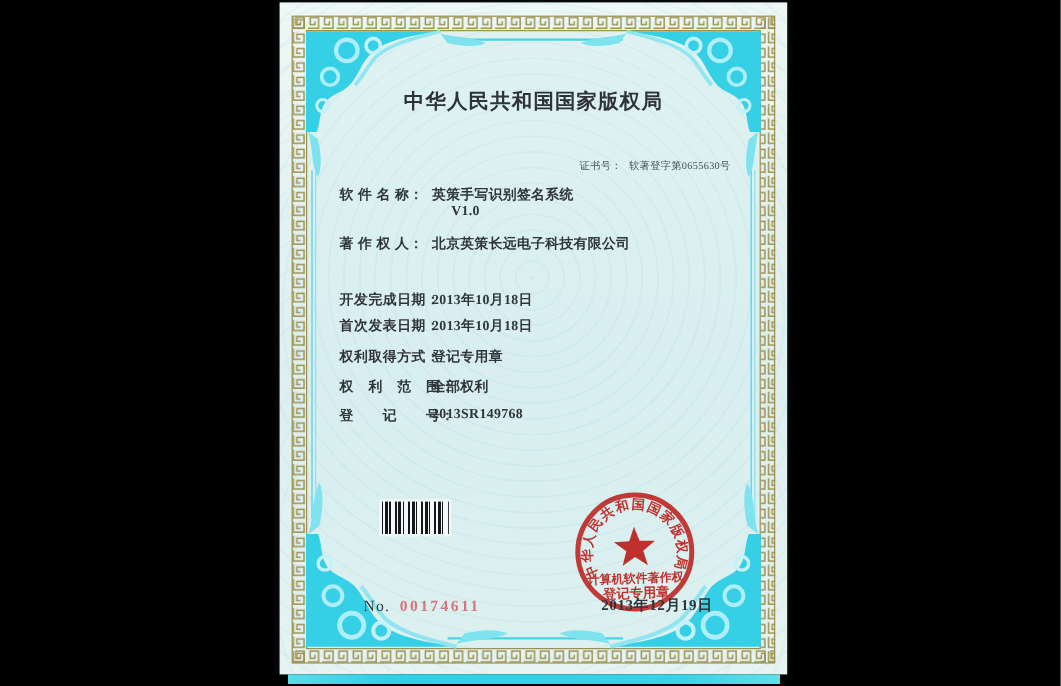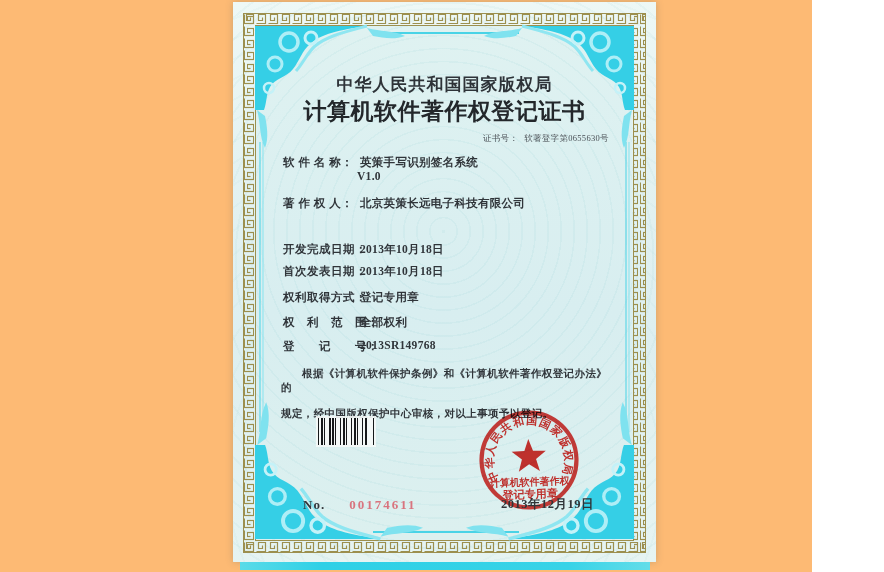--- a/index.html
+++ b/index.html
@@ -1,18 +1,18 @@
 <!DOCTYPE html>
 <html><head>
 <meta charset="utf-8">
 <style>
   * { margin:0; padding:0; box-sizing:border-box; }
   html,body { width:884px; height:572px; background:#ffffff; overflow:hidden;
     font-family:"Liberation Serif","DejaVu Serif",serif; }
-  .stage { position:relative; width:812px; height:572px; background:#fdba74; }
+  .stage { position:relative; width:884px; height:572px; background:#000000; }
 
   .paper {
     position:absolute; left:233px; top:2px; width:423px; height:560px;
     background:
       repeating-radial-gradient(circle at 50% 46%, rgba(150,205,205,0.10) 0 2px, rgba(255,255,255,0) 2px 16px),
       repeating-radial-gradient(circle at 50% 85%, rgba(150,205,205,0.08) 0 2px, rgba(255,255,255,0) 2px 18px),
       linear-gradient(178deg,#eef8f6 0%, #e3f2f1 30%, #ddeff0 60%, #e6f4f2 100%);
     box-shadow: 0 0 7px rgba(60,90,95,0.25);
   }
   .paper-inner {
@@ -45,21 +45,21 @@
   .row .lbl { position:absolute; left:50px; top:0; letter-spacing:0.5px;text-align:right; }
   .row .val { position:absolute; left:127px; top:0; letter-spacing:0.3px; }
   .r-name    { top:153px; }
   .r-version { top:168px; }
   .r-owner   { top:194px; }
   .r-dev     { top:240px; }
   .r-pub     { top:262px; }
   .r-acq     { top:288px; }
   .r-scope   { top:313px; }
   .r-reg     { top:337px; }
-  .r-version .val { left:124px; }
+  .r-version .val { left:143px; }
 
   .statement {
     position:absolute; left:48px; top:365px; width:336px;
     font-size:10.5px; font-weight:700; color:#30353a; letter-spacing:0.4px;
   }
   .statement .l1 { text-indent:21px; }
   .statement .l2 { margin-top:12px; }
 
   .barcode {
     position:absolute; left:85px; top:416px; width:56px; height:27px;
@@ -74,21 +74,21 @@
   .seal { position:absolute; left:238px; top:400px; width:116px; height:116px;
     mix-blend-mode:multiply; opacity:0.93; transform:rotate(-2deg); }
 
   .issue-date {
     position:absolute; left:268px; top:494px; font-size:12.5px; font-weight:700;
     color:#2f3438; letter-spacing:0.5px; white-space:nowrap;
   }
   .serial {
     position:absolute; left:70px; top:495px; font-size:13px; white-space:nowrap;
   }
-  .serial .no-lbl { color:#33383d; font-weight:700; letter-spacing:1px; margin-right:24px; }
+  .serial .no-lbl { color:#33383d; font-weight:400; letter-spacing:1px; margin-right:8px; }
   .serial .no-val { color:#d9747f; font-weight:700; letter-spacing:2px; }
 </style>
 </head>
 <body>
 
 <div class="stage">
 
   <div class="paper">
 
     <div class="paper-inner"></div>
@@ -130,21 +130,20 @@
       <line x1="30" y1="140" x2="30" y2="430" stroke="#86e3ef" stroke-width="1"></line>
       <line x1="393" y1="140" x2="393" y2="430" stroke="#49d3e6" stroke-width="1"></line>
       <line x1="396" y1="140" x2="396" y2="430" stroke="#86e3ef" stroke-width="1"></line>
       <use href="#flr" transform="translate(22,24)"></use>
       <use href="#flr" transform="translate(401,24) scale(-1,1)"></use>
       <use href="#flr" transform="translate(22,537) scale(1.12,-1.12)"></use>
       <use href="#flr" transform="translate(401,537) scale(-1.12,-1.12)"></use>
     </svg>
 
     <div class="authority">中华人民共和国国家版权局</div>
-    <div class="cert-title">计算机软件著作权登记证书</div>
     <div class="cert-no-line">
       <span class="lbl">证书号：</span><span>软著登字第0655630号</span>
     </div>
 
     <div class="row r-name">
       <span class="lbl">软 件 名 称：</span>
       <span class="val">英策手写识别签名系统</span>
     </div>
     <div class="row r-version">
       <span class="val">V1.0</span>
@@ -167,24 +166,20 @@
     </div>
     <div class="row r-scope">
       <span class="lbl">权　利　范　围：</span>
       <span class="val">全部权利</span>
     </div>
     <div class="row r-reg">
       <span class="lbl">登　　记　　号：</span>
       <span class="val">2013SR149768</span>
     </div>
 
-    <div class="statement">
-      <div class="l1">根据《计算机软件保护条例》和《计算机软件著作权登记办法》的</div>
-      <div class="l2">规定，经中国版权保护中心审核，对以上事项予以登记。</div>
-    </div>
 
     <div class="barcode"></div>
 
     <svg class="seal" viewBox="0 0 110 110">
       <circle cx="55" cy="55" r="45" fill="none" stroke="#dd2420" stroke-width="4" opacity="0.95"></circle>
       <defs>
         <path id="sealArc" d="M 27.1,74.5 A 34 34 0 1 1 82.9,74.5" fill="none"></path>
       </defs>
       <text font-size="10.5" font-weight="bold" fill="#dd2420" style="letter-spacing:1.2px">
         <textPath href="#sealArc" startOffset="2">中华人民共和国国家版权局</textPath>

